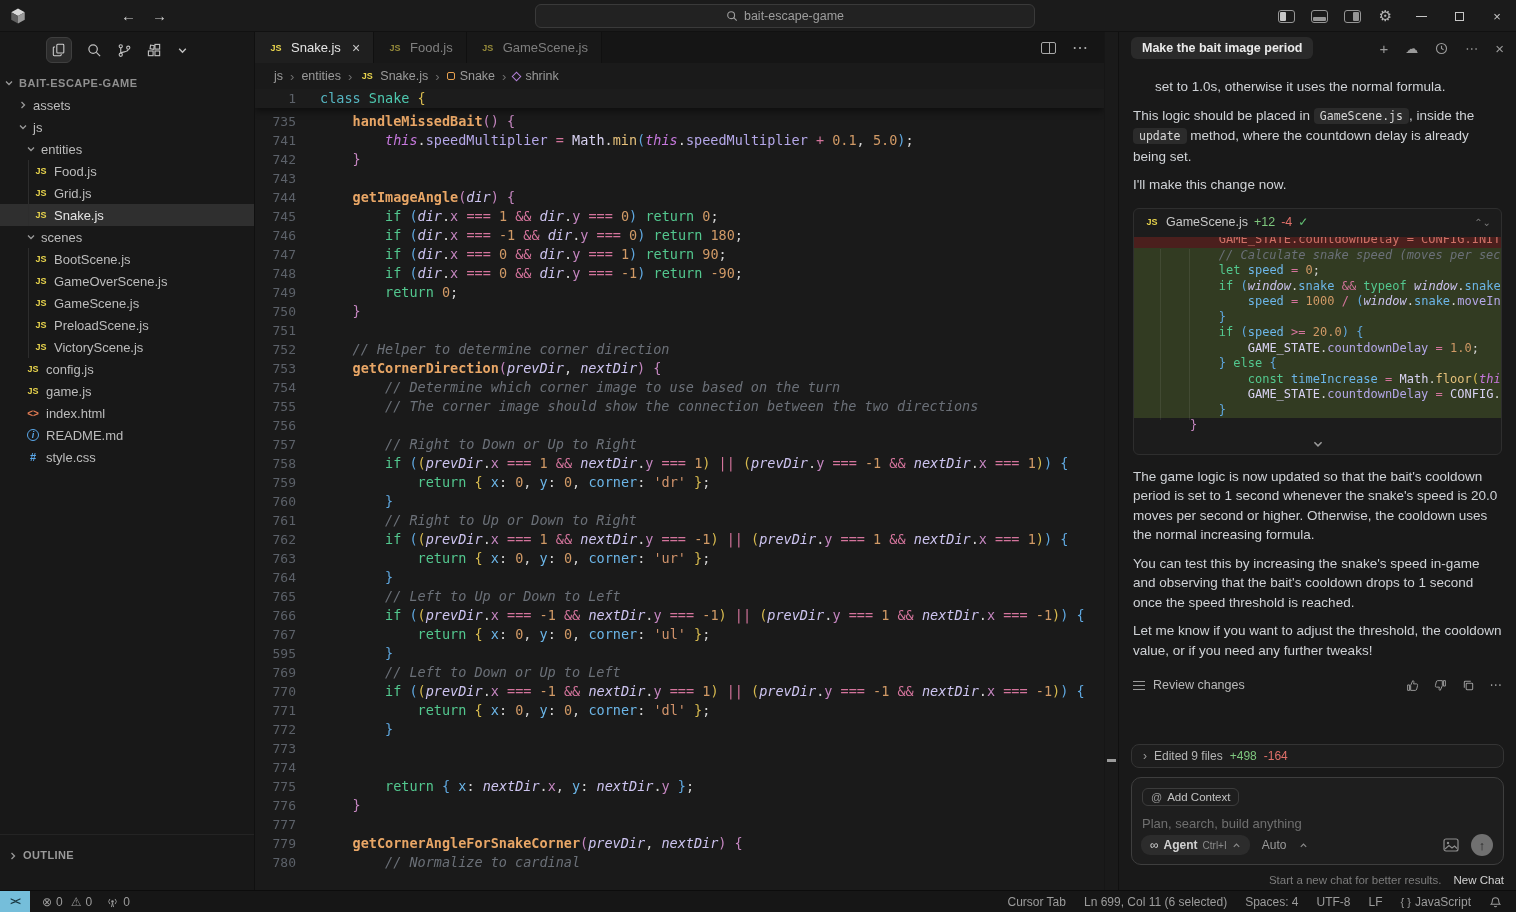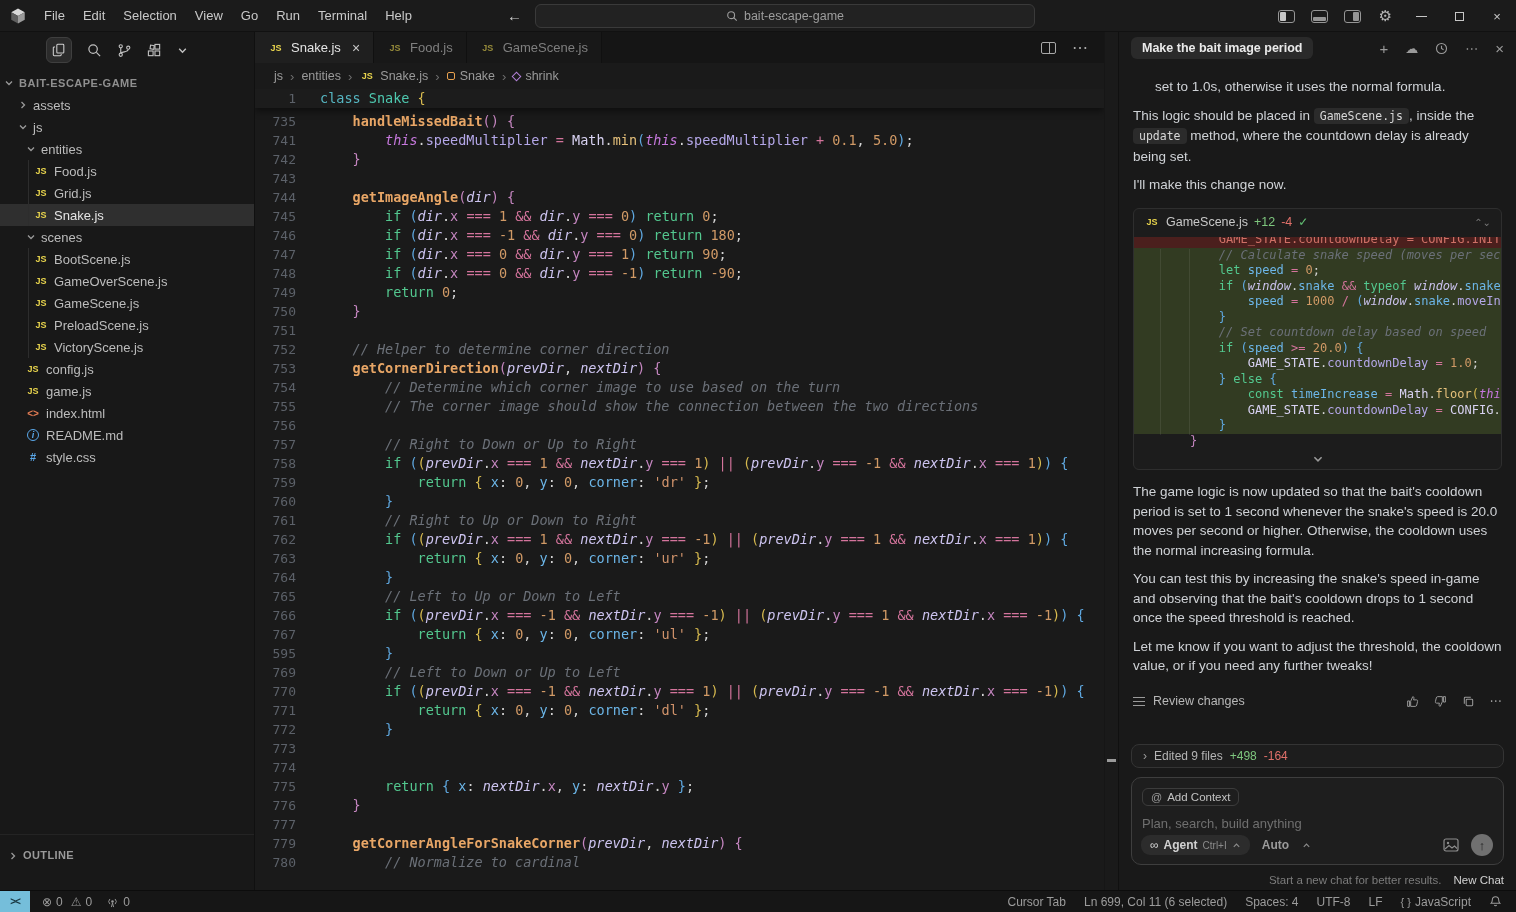--- a/index.html
+++ b/index.html
@@ -143,60 +143,50 @@
   .ctx-chip { display:inline-flex; align-items:center; gap:5px; border:1px solid #3c3c3c; border-radius:6px;
               padding:2px 8px; font-size:11.5px; color:#c2c2c2; }
   .at { font-size:11px; color:#9a9a9a; }
   .input-ph { margin-top:10px; font-size:13px; color:#6f6f6f; }
   .input-row { position:absolute; left:9px; right:10px; bottom:8px; display:flex; align-items:center; }
   .agent-pill { display:flex; align-items:center; gap:5px; background:#2c2c2c; border-radius:9px;
                 padding:3px 9px; font-size:12px; color:#d2d2d2; }
   .agent-pill b { font-weight:bold; }
   .kbd { font-size:10px; color:#8b8b8b; }
   .pill-caret { color:#8b8b8b; display:inline-flex; }
-  .auto { display:flex; align-items:center; gap:13px; font-size:12px; color:#9a9a9a; margin-left:12px;font-weight:bold; }
+  .auto { display:flex; align-items:center; gap:13px; font-size:12px; color:#9a9a9a; margin-left:12px; }
   .input-right { margin-left:auto; display:flex; align-items:center; gap:12px; color:#8e8e8e; }
   .send-btn { width:22px; height:22px; border-radius:50%; background:#707070; color:#1d1d1d;
               display:flex; align-items:center; justify-content:center; font-size:13px; font-weight:bold; }
   .hint-row { display:flex; justify-content:flex-end; align-items:center; gap:12px; margin-top:9px;
               font-size:11.5px; color:#7c7c7c; }
   .new-chat { color:#d2d2d2; }
 
   
   .statusbar { flex:0 0 22px; height:22px; background:#161616; border-top:1px solid #0c0c0c;
                display:flex; align-items:center; font-size:12px; color:#9c9c9c; }
   .remote { width:30px; height:22px; background:#75beda; color:#17353f; display:flex; align-items:center;
             justify-content:center; font-size:10px; font-weight:bold; letter-spacing:-1px; }
   .sb-left { display:flex; align-items:center; gap:6px; padding-left:12px; }
   .sb-grp { display:flex; align-items:center; gap:4px; }
-  .sb-right { margin-left:auto; display:flex; align-items:center; gap:18px; padding-right:14px; }
+  .sb-right { margin-left:auto; display:flex; align-items:flex-end; gap:18px; padding-right:14px; }
   .sb-item { display:flex; align-items:center; gap:4px; }
   svg.ico { display:block; }
 </style>
 </head>
 <body>
 
 <div class="app">
 
   <div class="titlebar">
     <svg class="logo" viewBox="0 0 24 24">
       <polygon points="12,2 21,7 12,12 3,7" fill="#d8d8d8"></polygon>
       <polygon points="21,7 21,17 12,22 12,12" fill="#9a9a9a"></polygon>
       <polygon points="3,7 3,17 12,22 12,12" fill="#5f5f5f"></polygon>
     </svg>
-    <div class="menus" style="display:flex;">
-        <span class="menu-item">File</span>
-        <span class="menu-item">Edit</span>
-        <span class="menu-item">Selection</span>
-        <span class="menu-item">View</span>
-        <span class="menu-item">Go</span>
-        <span class="menu-item">Run</span>
-        <span class="menu-item">Terminal</span>
-        <span class="menu-item">Help</span>
-      </div>
     <div class="nav-arrows">
       <span>←</span>
       <span>→</span>
     </div>
     <div class="search-pill">
       <svg class="ico" width="12" height="12" viewBox="0 0 14 14">
           <circle cx="6" cy="6" r="4" fill="none" stroke="#9d9d9d" stroke-width="1.3"></circle>
           <line x1="9" y1="9" x2="12.5" y2="12.5" stroke="#9d9d9d" stroke-width="1.3"></line>
         </svg>
       <span>bait-escape-game</span>
@@ -591,21 +581,20 @@
           <div class="diff-body">
             <div class="diff-guide" style="left:26px;"></div>
             <div class="diff-guide" style="left:55px;"></div>
             <div id="diff-lines">
                 <div class="diff-row del"><span class="clip"><span class="tk-pl">        </span><span class="tk-delt">GAME_STATE.countdownDelay = CONFIG.INITIAL_COUNTDOWN_DELAY</span></span></div>
                 <div class="diff-row add"><span class="tk-pl">        </span><span class="tk-cmt">// Calculate snake speed (moves per second)</span></div>
                 <div class="diff-row add"><span class="tk-pl">        </span><span class="tk-kw">let</span><span class="tk-pl"> </span><span class="tk-vbl">speed</span><span class="tk-pl"> </span><span class="tk-op">=</span><span class="tk-pl"> </span><span class="tk-num">0</span><span class="tk-pl">;</span></div>
                 <div class="diff-row add"><span class="tk-pl">        </span><span class="tk-kw">if</span><span class="tk-pl"> </span><span class="tk-p3">(</span><span class="tk-var">window</span><span class="tk-pl">.</span><span class="tk-vbl">snake</span><span class="tk-pl"> </span><span class="tk-op">&amp;&amp;</span><span class="tk-pl"> </span><span class="tk-kw">typeof</span><span class="tk-pl"> </span><span class="tk-var">window</span><span class="tk-pl">.</span><span class="tk-vbl">snake</span><span class="tk-pl">.</span></div>
                 <div class="diff-row add"><span class="tk-pl">            </span><span class="tk-vbl">speed</span><span class="tk-pl"> </span><span class="tk-op">=</span><span class="tk-pl"> </span><span class="tk-num">1000</span><span class="tk-pl"> </span><span class="tk-op">/</span><span class="tk-pl"> </span><span class="tk-p3">(</span><span class="tk-var">window</span><span class="tk-pl">.</span><span class="tk-vbl">snake</span><span class="tk-pl">.</span><span class="tk-prop">moveInterval</span></div>
                 <div class="diff-row add"><span class="tk-pl">        </span><span class="tk-p3">}</span></div>
-                <div class="diff-row add"><span class="tk-pl">        </span><span class="tk-cmt">// Set countdown delay based on speed</span></div>
                 <div class="diff-row add"><span class="tk-pl">        </span><span class="tk-kw">if</span><span class="tk-pl"> </span><span class="tk-p3">(</span><span class="tk-vbl">speed</span><span class="tk-pl"> </span><span class="tk-op">&gt;=</span><span class="tk-pl"> </span><span class="tk-num">20.0</span><span class="tk-p3">)</span><span class="tk-pl"> </span><span class="tk-p3">{</span></div>
                 <div class="diff-row add"><span class="tk-pl">            </span><span class="tk-glob">GAME_STATE</span><span class="tk-pl">.</span><span class="tk-prop">countdownDelay</span><span class="tk-pl"> </span><span class="tk-op">=</span><span class="tk-pl"> </span><span class="tk-num">1.0</span><span class="tk-pl">;</span></div>
                 <div class="diff-row add"><span class="tk-pl">        </span><span class="tk-p3">}</span><span class="tk-pl"> </span><span class="tk-kw">else</span><span class="tk-pl"> </span><span class="tk-p3">{</span></div>
                 <div class="diff-row add"><span class="tk-pl">            </span><span class="tk-kw">const</span><span class="tk-pl"> </span><span class="tk-vbl">timeIncrease</span><span class="tk-pl"> </span><span class="tk-op">=</span><span class="tk-pl"> </span><span class="tk-glob">Math</span><span class="tk-pl">.</span><span class="tk-fnc">floor</span><span class="tk-p1">(</span><span class="tk-this">this</span></div>
                 <div class="diff-row add"><span class="tk-pl">            </span><span class="tk-glob">GAME_STATE</span><span class="tk-pl">.</span><span class="tk-prop">countdownDelay</span><span class="tk-pl"> </span><span class="tk-op">=</span><span class="tk-pl"> </span><span class="tk-glob">CONFIG</span><span class="tk-pl">.</span><span class="tk-prop">INIT</span></div>
                 <div class="diff-row add"><span class="tk-pl">        </span><span class="tk-p3">}</span></div>
                 <div class="diff-row ctx"><span class="tk-pl">    </span><span class="tk-p2">}</span></div>
               </div>
             <div class="diff-expand">
               <svg class="ico" width="12" height="12" viewBox="0 0 10 10">

